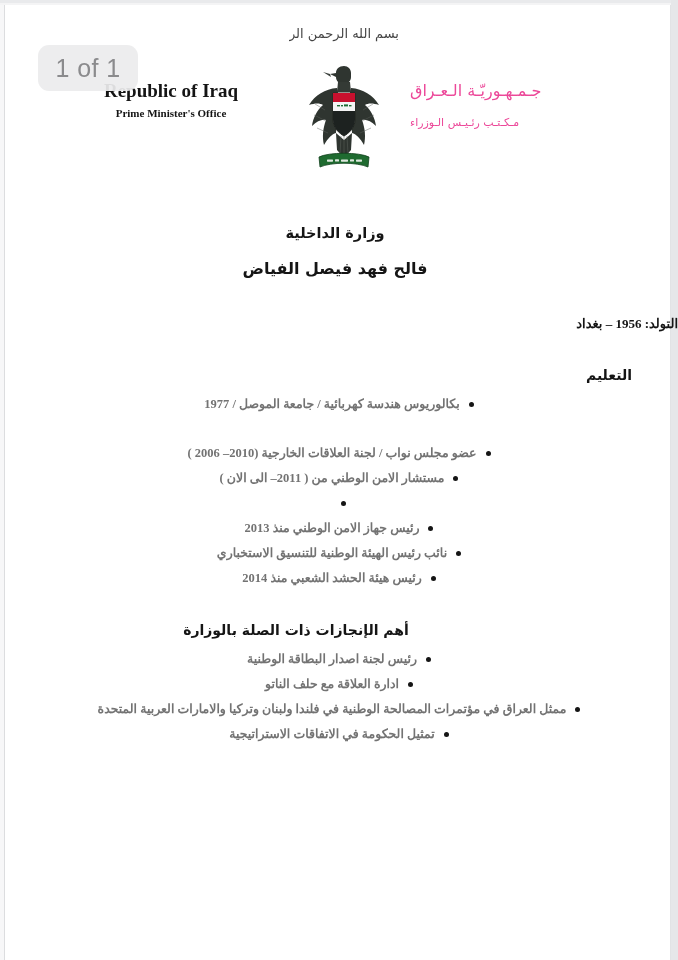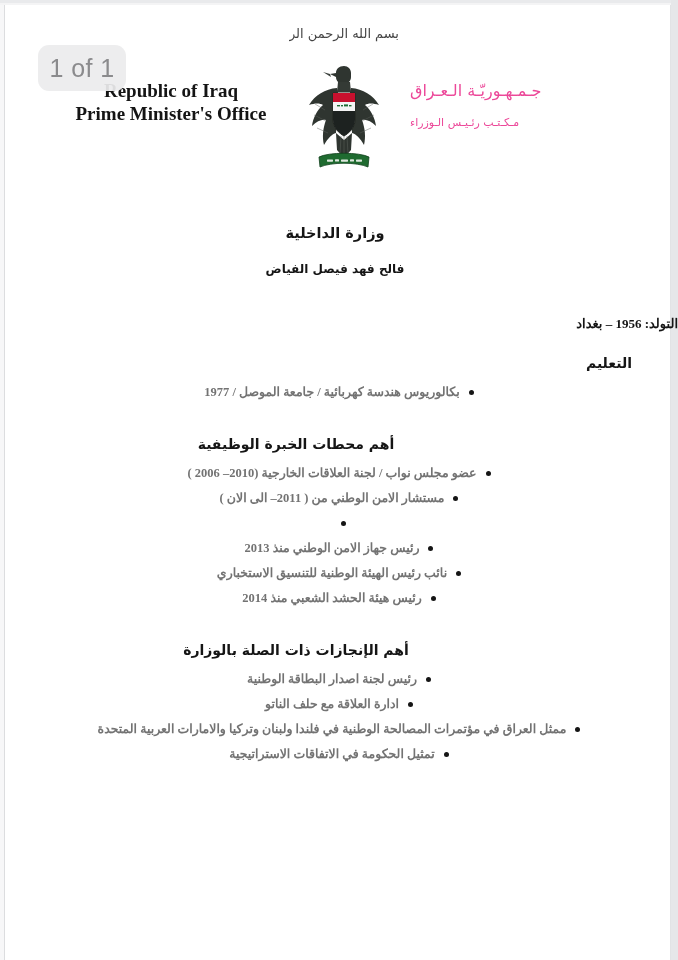--- a/index.html
+++ b/index.html
@@ -36,21 +36,21 @@
   .edge-left   { left: 4px; top: 5px;  width: 1px;  height: 955px; background: #dcdddf; }
   .edge-left2  { left: 0;   top: 5px;  width: 4px;  height: 955px; background: #f7f7f8; }
   .edge-right  { right: 7px; top: 5px; width: 1px;  height: 955px; background: #e2e3e5; }
   .edge-right2 { right: 0;  top: 0;    width: 7px;  height: 960px; background: #e6e7e9; }
 
   
   #page-counter-badge {
     position: absolute;
     left: 38px;
     top: 45px;
-    width: 88px;
+    width: 100px;
     height: 46px;
     background: rgba(236,236,237,0.93);
     border-radius: 11px;
     display: flex;
     align-items: center;
     justify-content: center;
     z-index: 40;
     font-family: "Liberation Sans", "DejaVu Sans", sans-serif;
     font-size: 25px;
     font-weight: 400;
@@ -75,21 +75,21 @@
     font-family: "Liberation Serif", "DejaVu Serif", serif;
     font-weight: bold;
     color: #141414;
   }
   #letterhead-en .line1 {
     font-size: 19px;
     line-height: 22px;
     white-space: nowrap;
   }
   #letterhead-en .line2 {
-    font-size: 19px;
+    font-size: 11px;
     line-height: 19px;
     margin-top: 2px;
     white-space: nowrap;
   }
 
   #letterhead-ar {
     position: absolute;
     right: 38px;
     top: 80px;
     width: 230px;
@@ -158,38 +158,38 @@
     text-align: center;
     padding-right: 8px;
   }
   .title-ministry {
     font-size: 14.5px;
     font-weight: bold;
     line-height: 30px;
     letter-spacing: 0.3px;
   }
   .title-name {
-    font-size: 12px;
+    font-size: 16px;
     font-weight: bold;
     line-height: 34px;
     letter-spacing: 0.3px;
     margin-top: 4px;
   }
 
   .birth-line {
     margin-top: 26px;
     text-align: right;
     font-size: 13px;
     line-height: 24px;
     font-family: "Liberation Serif", "DejaVu Serif", serif;
     font-weight: 600;
   }
 
   .section {
-    margin-top: 12px;
+    margin-top: 24px;
   }
   .section-heading {
     text-align: right;
     padding-right: 46px;
     font-size: 14px;
     font-weight: bold;
     line-height: 30px;
     letter-spacing: 0.2px;
   }
   .section-heading.center-right {
@@ -322,21 +322,20 @@
     <div class="birth-line">التولد: 1956 – بغداد</div>
 
     <div class="section">
       <div class="section-heading">التعليم</div>
       <ul class="bullets list-col off-edu">
         <li><span class="bullet-dot"></span><span>بكالوريوس هندسة كهربائية / جامعة الموصل / 1977</span></li>
       </ul>
     </div>
 
     <div class="section section-gap-lg">
-      <div class="section-heading center-right">أهم محطات الخبرة الوظيفية</div>
       <ul class="bullets list-col off-job">
         <li><span class="bullet-dot"></span><span>عضو مجلس نواب / لجنة العلاقات الخارجية (2010– 2006 )</span></li>
         <li><span class="bullet-dot"></span><span>مستشار الامن الوطني من (  2011– الى الان )</span></li>
         <li><span class="bullet-dot"></span></li>
         <li><span class="bullet-dot"></span><span>رئيس جهاز الامن الوطني منذ 2013</span></li>
         <li><span class="bullet-dot"></span><span>نائب رئيس الهيئة الوطنية للتنسيق الاستخباري</span></li>
         <li><span class="bullet-dot"></span><span>رئيس هيئة الحشد الشعبي منذ 2014</span></li>
       </ul>
     </div>
 

